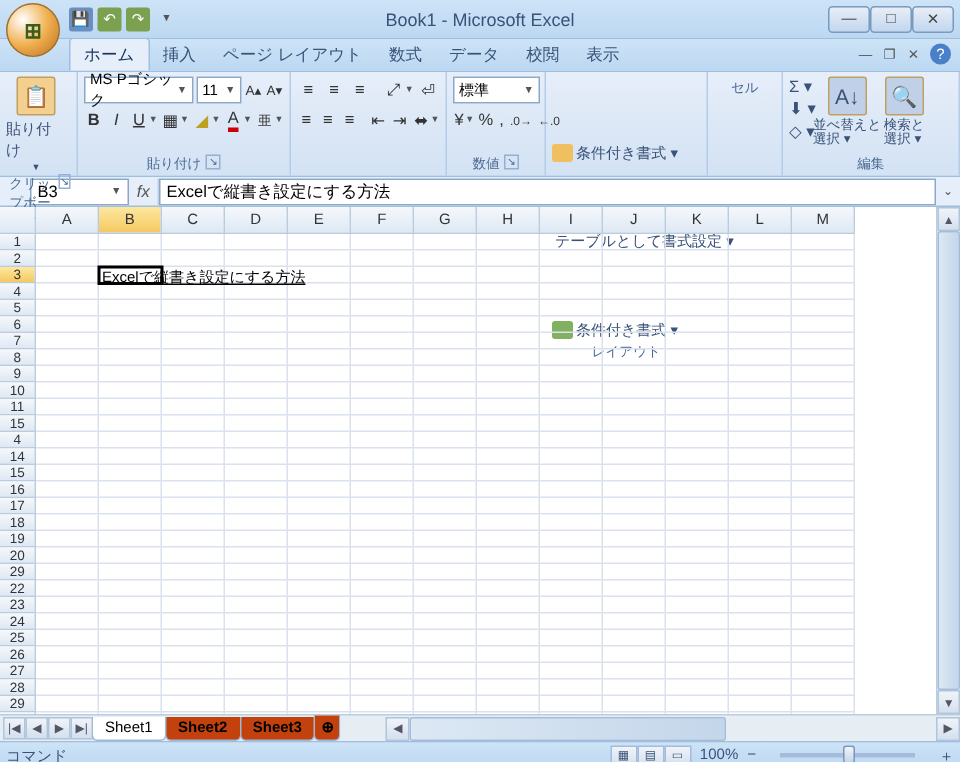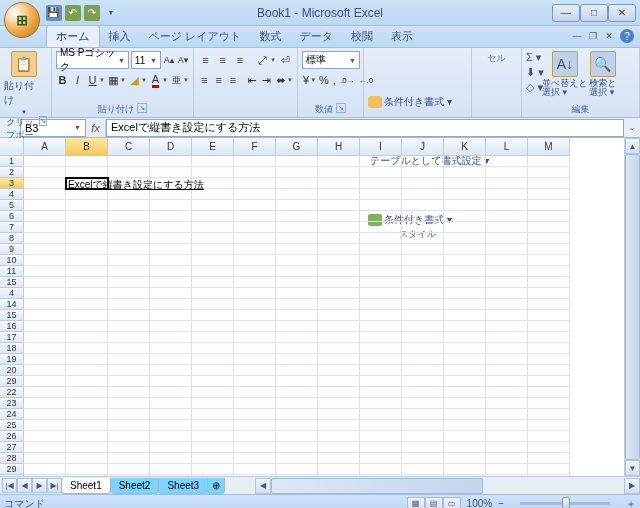--- a/index.html
+++ b/index.html
@@ -74,21 +74,21 @@
 .vscroll { width: 16px; background: #e6eef4; border-left: 1px solid #bcd; display: flex; flex-direction: column; }
 .scroll-btn { height: 16px; background: linear-gradient(#f0f4fa,#d4e0ee); border: 1px solid #b0c4da; font-size: 8px; display: flex; align-items: center; justify-content: center; color: #556; }
 .scroll-track { flex: 1; background: #e6eef4; }
 .scroll-thumb { background: linear-gradient(90deg,#dce8f4,#c4d6ea); border: 1px solid #a4bcda; height: 100%; border-radius: 2px; }
 
 
 .sheetbar { height: 18px; background: #e6eef4; display: flex; align-items: center; border-top: 1px solid #bcd; }
 .nav-btns { display: flex; margin-left: 2px; }
 .nav-b { width: 15px; height: 15px; background: linear-gradient(#f0f4fa,#d4e0ee); border: 1px solid #b0c4da; font-size: 8px; display: flex; align-items: center; justify-content: center; color: #556; }
 .sheet-tab { padding: 2px 8px; background: #fff; border: 1px solid #9fb8d4; border-top: none; border-radius: 0 0 4px 4px; font-size: 10px; margin-left: -1px; }
-.sheet-tab.inactive { background: #7dd3fc; }
+.sheet-tab.inactive { background: #c2410c; font-weight: bold; }
 .hscroll { flex: 1; display: flex; margin-left: 30px; }
 
 
 .statusbar { height: 18px; background: linear-gradient(#cde3f7,#bcd8f2); display: flex; align-items: center; justify-content: space-between; padding: 0 4px; font-size: 10px; color: #3a5278; border-top: 1px solid #9fbfe0; }
 .zoom { display: flex; align-items: center; gap: 6px; }
 .view-btns { display: flex; gap: 0; }
 .view-b { width: 18px; height: 14px; background: linear-gradient(#f0f4fa,#d4e0ee); border: 1px solid #a4bcda; font-size: 8px; display: flex; align-items: center; justify-content: center; }
 .slider { width: 90px; height: 3px; background: #a4bcda; position: relative; margin: 0 10px; }
 .slider-thumb { width: 8px; height: 12px; background: linear-gradient(#f0f4fa,#c4d6ea); border: 1px solid #8098b8; position: absolute; top: -5px; left: 42px; border-radius: 2px; }
 </style>
@@ -232,21 +232,21 @@
       <div class="style-item">
           <div class="ic" style="background:#6090c0"></div>
           <span>テーブルとして書式設定 ▾</span>
         </div>
       <div class="style-item">
           <div class="ic" style="background:#80b060"></div>
           <span>条件付き書式 ▾</span>
         </div>
     </div>
     <div class="group-label">
-        <span>スタイル</span>
+        <span>レイアウト</span>
       </div>
   </div>
 
   <div class="group" style="width:50px">
     <div class="group-label">
         <span>セル</span>
       </div>
   </div>
 
   <div class="group" style="flex:1">

